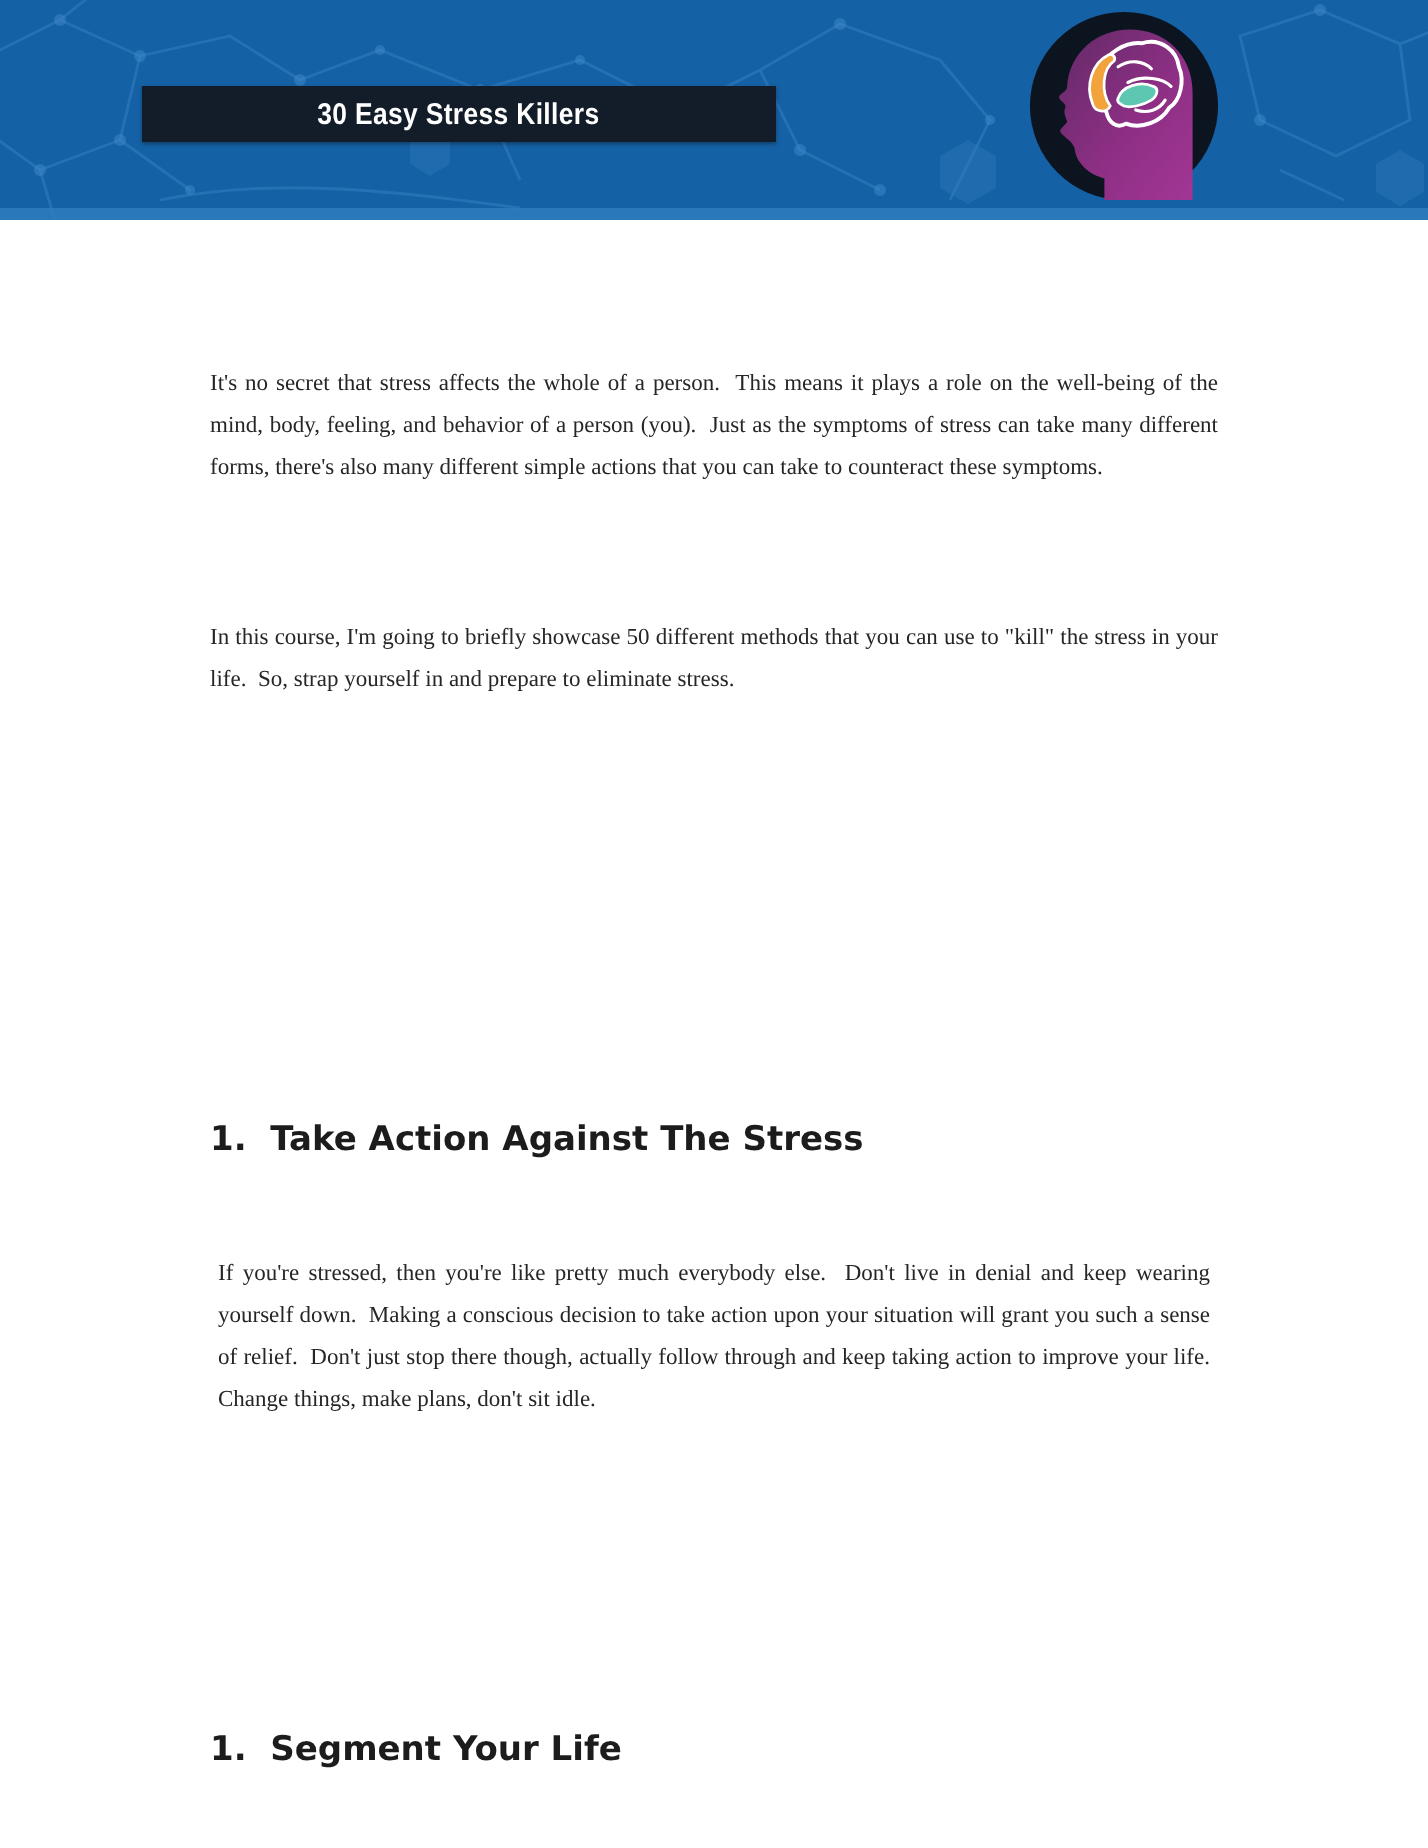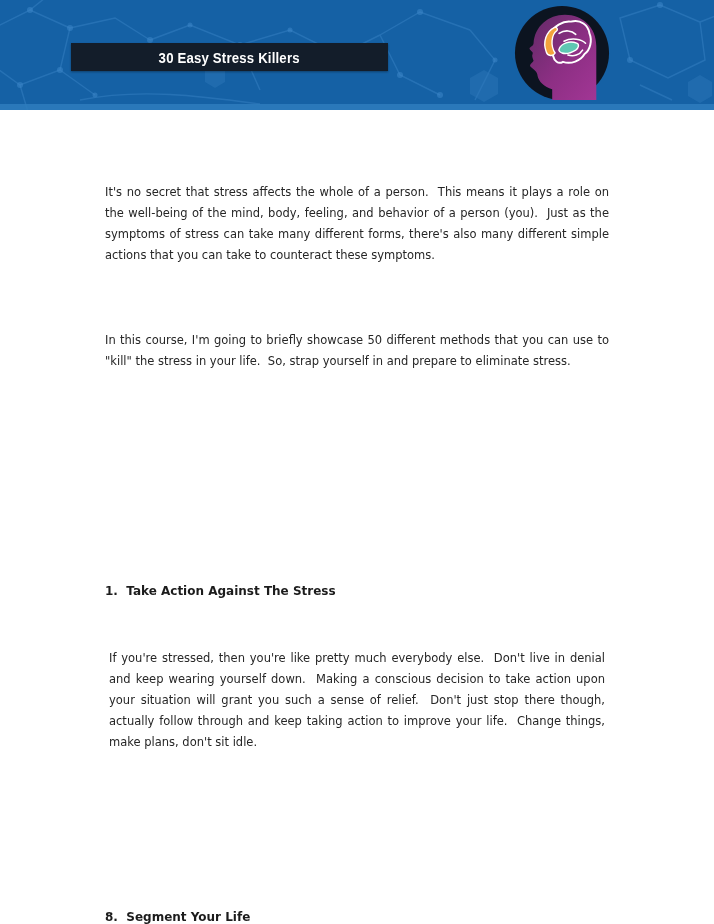--- a/index.html
+++ b/index.html
@@ -57,26 +57,26 @@
   }
   
   .content {
     padding: 30px 105px 0 105px;
     color: #262626;
     font-size: 11.5px;
     line-height: 21px;
     text-align: justify;
     white-space: pre-wrap;
   }
-  .content p { margin: 0 0 22px 0; }
+  .content p { margin: 0 0 22px 0; font-family: Liberation Serif, serif; }
   .sections { margin-top: 40px; }
   .section { margin-bottom: 24px; }
   .section h2 {
     margin: 0;
-    font-size: 12px;
+    font-size: 17px;
     line-height: 21px;
     font-weight: bold;
     color: #1c1c1c;
     text-align: left;
   }
   .section p { margin: 4px; }
 </style>
 </head>
 <body>
 
@@ -144,20 +144,20 @@
   <div class="content">
     <p>It's no secret that stress affects the whole of a person.  This means it plays a role on the well-being of the mind, body, feeling, and behavior of a person (you).  Just as the symptoms of stress can take many different forms, there's also many different simple actions that you can take to counteract these symptoms.</p>
     <p>In this course, I'm going to briefly showcase 50 different methods that you can use to "kill" the stress in your life.  So, strap yourself in and prepare to eliminate stress.</p>
 
     <div class="sections">
       <div class="section">
         <h2>1.  Take Action Against The Stress</h2>
         <p>If you're stressed, then you're like pretty much everybody else.  Don't live in denial and keep wearing yourself down.  Making a conscious decision to take action upon your situation will grant you such a sense of relief.  Don't just stop there though, actually follow through and keep taking action to improve your life.  Change things, make plans, don't sit idle.</p>
       </div>
       <div class="section">
-        <h2>8.  Segment Your Life</h2>
+        <h2>1.  Segment Your Life</h2>
         
       </div>
       
     </div>
   </div>
 
 </div>
 
 </body></html>

